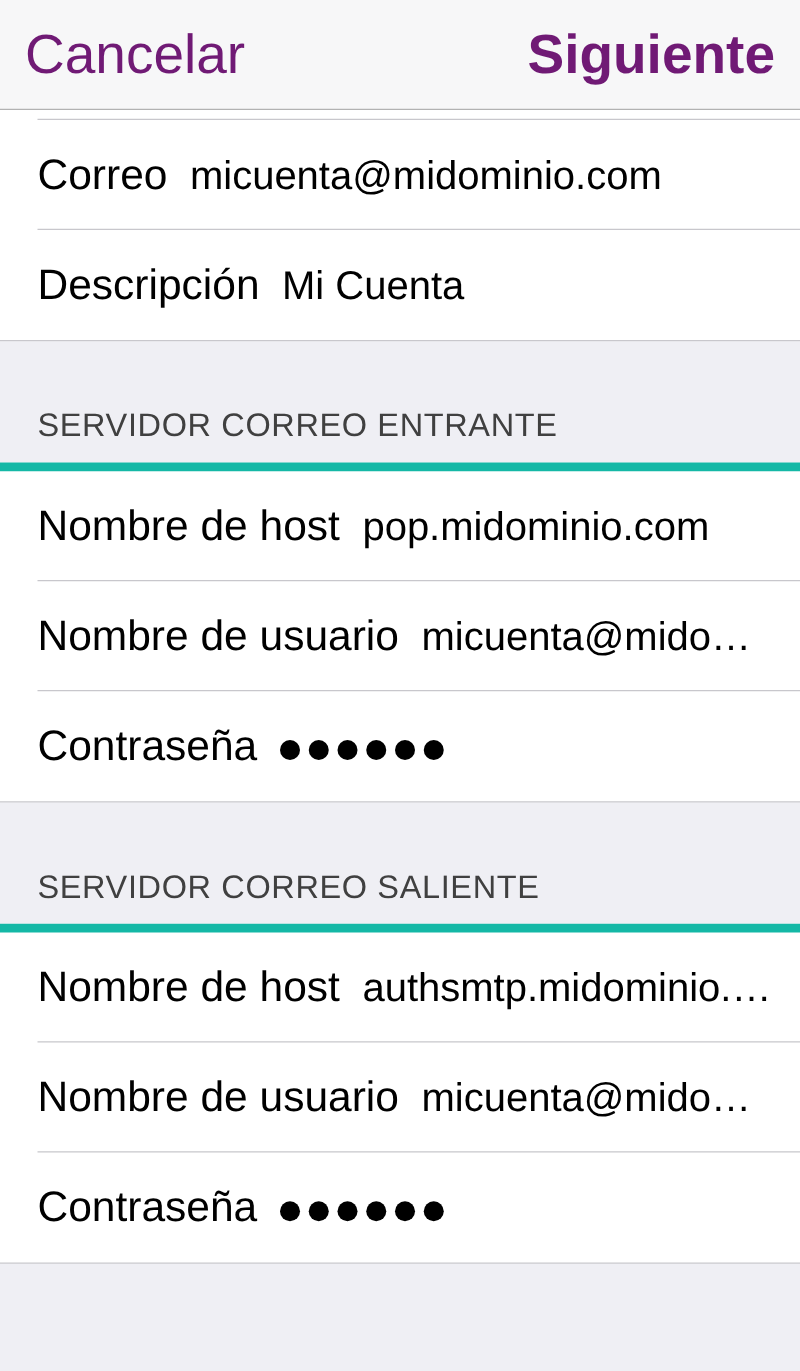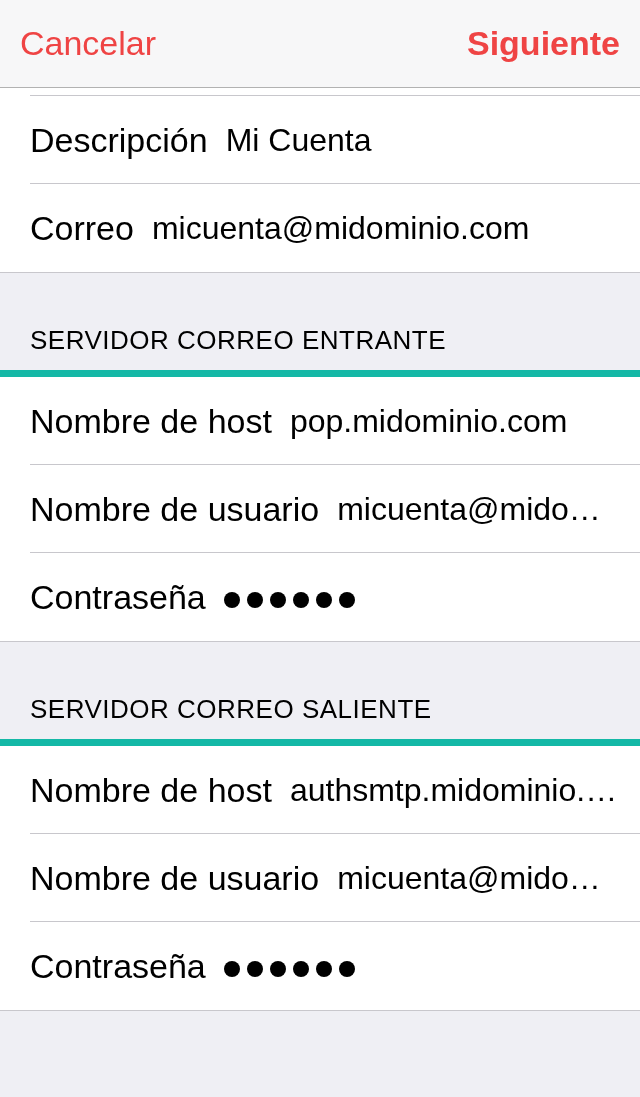--- a/index.html
+++ b/index.html
@@ -18,22 +18,22 @@
     .navbar {
       height: 88px;
       background: #f7f7f8;
       border-bottom: 1px solid #b2b2b2;
       display: flex;
       align-items: center;
       justify-content: space-between;
       padding: 0 20px;
     }
     .navbar .left, .navbar .right {
-      color: #ef4444;
-      font-size: 34px;
+      color: #701a75;
+      font-size: 44px;
       font-weight: 400;
       cursor: pointer;
     }
     .navbar .right {
       font-weight: 700;
     }
     .navbar .title {
       color: #000;
       font-size: 34px;
       font-weight: 600;
@@ -88,21 +88,21 @@
       flex: 1;
       white-space: nowrap;
       overflow: hidden;
       text-overflow: ellipsis;
       padding-right: 20px;
       border: none;
       outline: none;
       background: transparent;
     }
     .section-header {
-      color: #000000;
+      color: #404040;
       font-size: 26px;
       font-weight: 400;
       text-transform: uppercase;
       padding: 52px 30px 14px 30px;
       letter-spacing: 0.5px;
     }
     .dots {
       display: inline-flex;
       gap: 7px;
       align-items: center;
@@ -121,26 +121,26 @@
   <div class="left">Cancelar</div>
   <div class="right">Siguiente</div>
 </div>
 
 <div class="partial-top-wrap">
   <div class="partial-top"></div>
 </div>
 
 <div class="group no-top-border">
   <div class="row">
+    <div class="row-label">Correo</div>
+    <div class="row-value">micuenta@midominio.com</div>
+  </div>
+  <div class="row">
     <div class="row-label">Descripción</div>
     <div class="row-value">Mi Cuenta</div>
-  </div>
-  <div class="row">
-    <div class="row-label">Correo</div>
-    <div class="row-value">micuenta@midominio.com</div>
   </div>
 </div>
 
 <div class="section-header">SERVIDOR CORREO ENTRANTE</div>
 
 <div class="group">
   <div class="row">
     <div class="row-label">Nombre de host</div>
     <div class="row-value">pop.midominio.com</div>
   </div>

